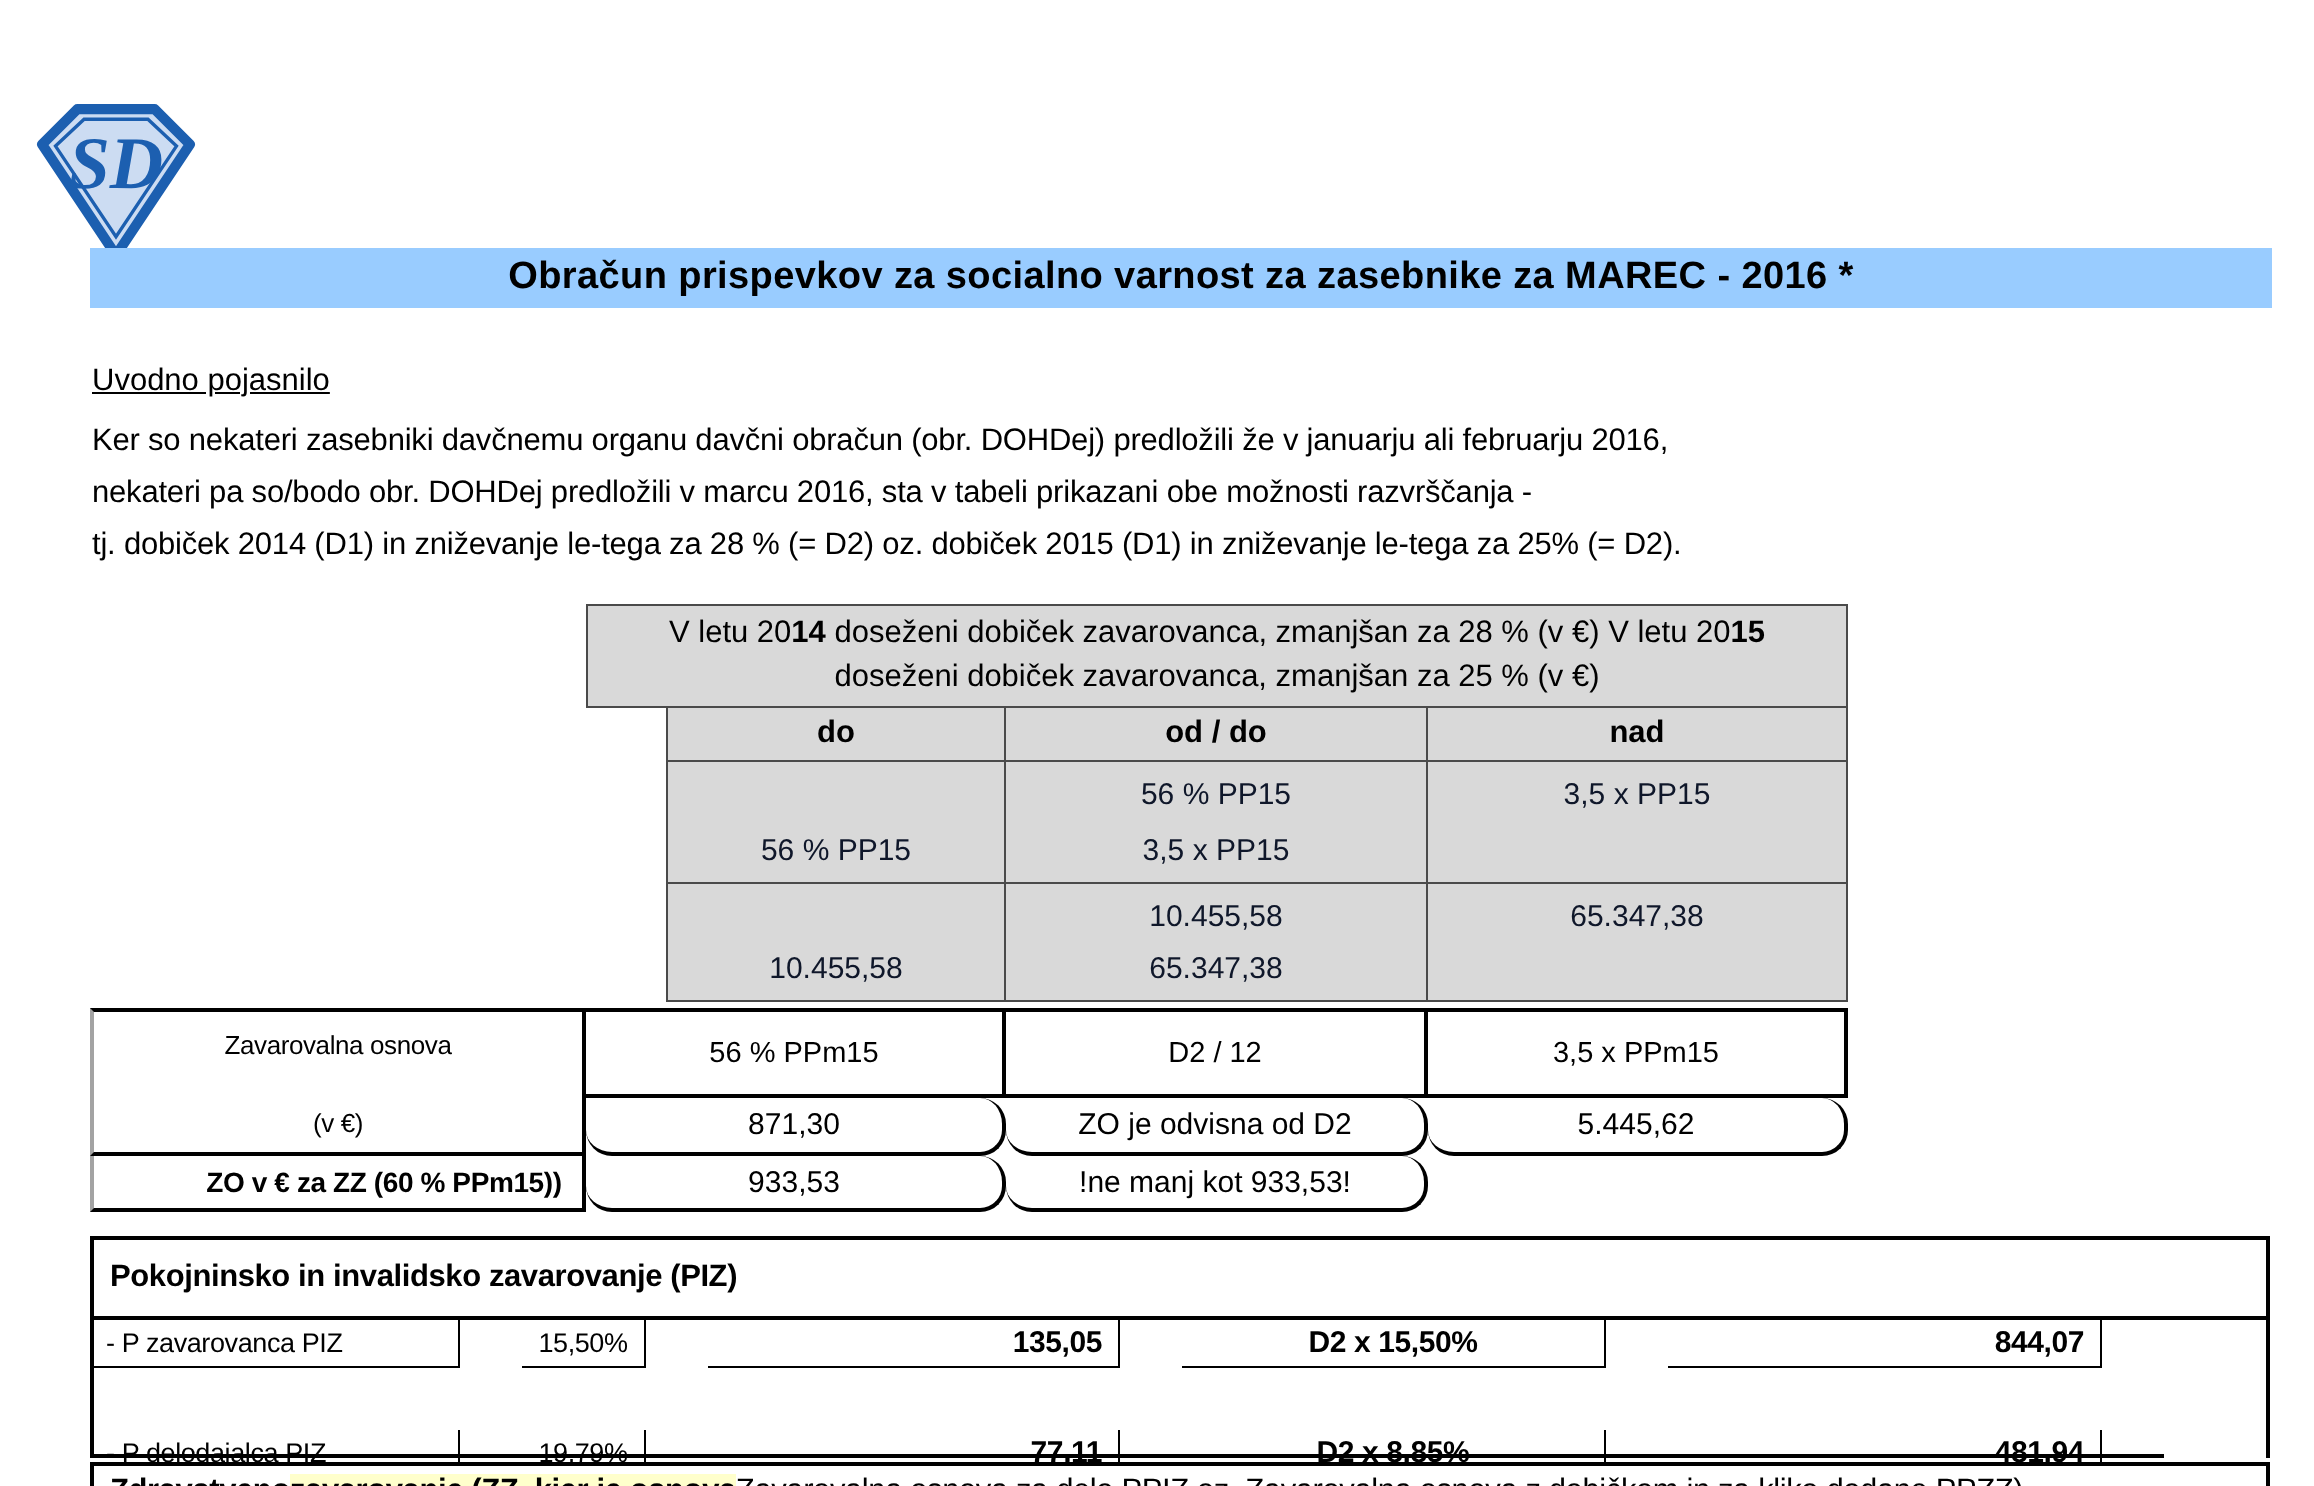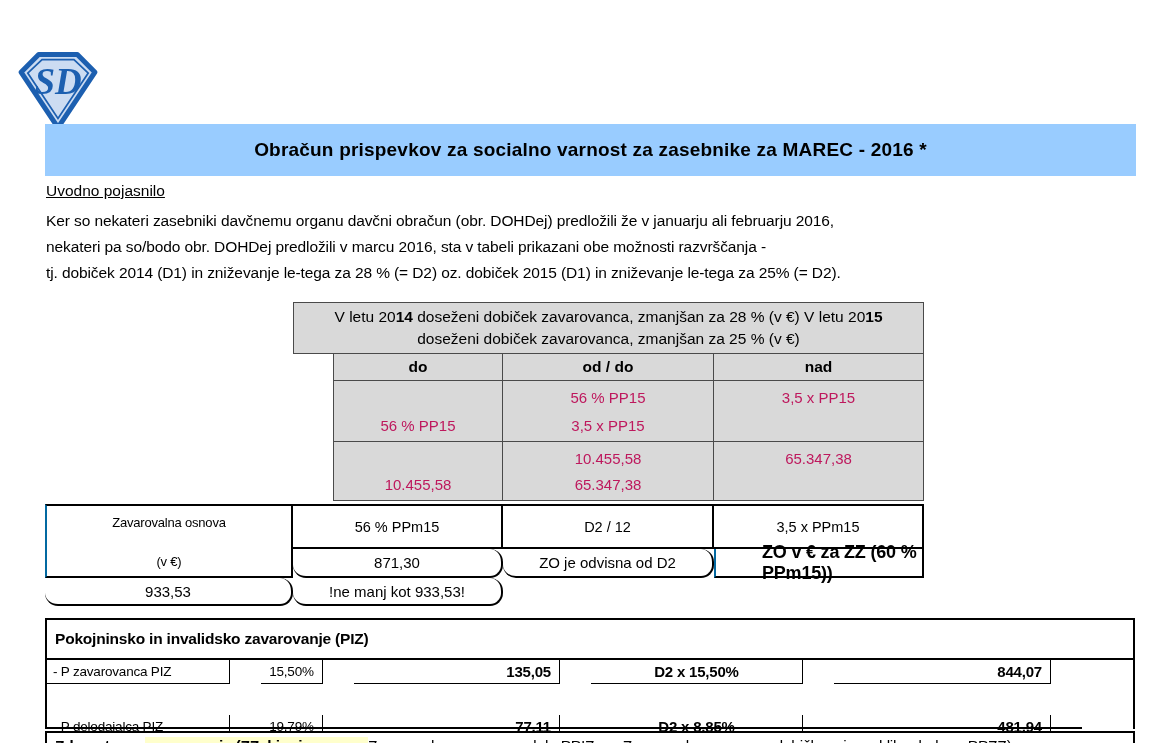--- a/index.html
+++ b/index.html
@@ -5,57 +5,57 @@
   * { margin:0; padding:0; box-sizing:border-box; }
   html,body { width:1157px; height:743px; }
   body { font-family:"Liberation Sans", sans-serif; background:#ffffff; position:relative;
          overflow:hidden; color:#000; }
   .abs { position:absolute; }
 
   
   .logo { left:16px; top:44px; width:84px; height:90px; }
 
   
-  .titlebar { left:45px; top:124px; width:1091px; height:52px; background:#99ccff;
+  .titlebar { left:45px; top:124px; width:1091px; height:30px; background:#99ccff;
               display:flex; align-items:center; justify-content:center;
               font-size:19px; font-weight:bold; letter-spacing:.2px; }
 
   
   .intro-heading { left:46px; top:182px; font-size:15.5px; font-weight:normal;
                    text-decoration:underline; }
   .pline { left:46px; width:1100px; font-size:15.5px; letter-spacing:-0.1px; }
   .p1 { top:212px; } .p2 { top:238px; } .p3 { top:264px; }
 
   
   .rt { left:293px; top:302px; width:631px; display:grid;
         grid-template-columns:210px 211px 210px; grid-template-rows:52px 27px 61px 59px;
         font-size:15px; }
   .rt-c { background:#d9d9d9; border-right:1px solid #4a4a4a; border-bottom:1px solid #4a4a4a;
           display:flex; align-items:center; justify-content:center; }
   .rt-first-col { border-left:1px solid #4a4a4a;margin-left:40px; }
   .rt-title { grid-column:1/4; border-top:1px solid #4a4a4a; border-left:1px solid #4a4a4a;
               font-size:15.5px; text-align:center; padding:2px 10px; line-height:1.45;
               display:flex; align-items:center; justify-content:center; }
   .rt-head { font-weight:bold; font-size:15.5px; }
-  .rt-gray { color:#be185d; }
+  .rt-gray { color:#0f172a; }
   .rt-bottom { align-items:flex-end; padding-bottom:7px; }
   .rt-top { align-items:flex-start; padding-top:8px; }
   .rt-stack { flex-direction:column; justify-content:space-between; padding:8px 0 7px 0; }
 
   
   .ot { left:45px; top:504px; display:grid;
         grid-template-columns:248px 210px 211px 210px; grid-template-rows:45px 29px 28px; }
   .ot-c { background:#fff; border-right:2px solid #000; border-bottom:2px solid #000;
           display:flex; align-items:center; justify-content:center; font-size:14.5px; }
-  .ot-left { border-left:2px solid #0369a1;gap:12px; }
+  .ot-left { border-left:2px solid #a3a3a3;gap:12px; }
   .ot-top { border-top:2px solid #000; }
   .ot-label { grid-row:1/3; flex-direction:column; justify-content:space-between;
               padding:9px 0 7px 0; font-size:13px; letter-spacing:-0.2px; }
   .ot-bold { font-weight:normal; font-size:15px;border-radius:13px; }
-  .ot-small-bold { font-weight:bold; font-size:18px; letter-spacing:-0.2px;padding-left:46px; }
+  .ot-small-bold { font-weight:bold; font-size:14px; letter-spacing:-0.2px;padding-left:46px; }
   .ot-empty { background:transparent; border:none; }
 
   
   .piz { left:45px; top:618px; width:1090px; height:111px; border:2px solid #000;
          background:#fff; }
   .piz-title { height:40px; border-bottom:2px solid #000; display:flex; align-items:center;
                padding-left:8px; font-weight:bold; font-size:15.5px; letter-spacing:-0.2px; }
   .piz-grid { display:grid; grid-template-columns:183px 62px 206px 212px 217px 1fr;
               grid-template-rows:24px 24px 29px;gap:31px; }
   .pz-c { border-right:1px solid #000; border-bottom:1px solid #000; display:flex;
@@ -128,20 +128,21 @@
   <div class="ot-c ot-label ot-left ot-top">
     <span>Zavarovalna osnova</span>
     <span>(v €)</span>
   </div>
   <div class="ot-c ot-top">56 % PPm15</div>
   <div class="ot-c ot-top">D2 / 12</div>
   <div class="ot-c ot-top">3,5 x PPm15</div>
 
   <div class="ot-c ot-bold">871,30</div>
   <div class="ot-c ot-bold">ZO je odvisna od D2</div>
+  <div class="ot-c ot-bold">5.445,62</div>
 
   <div class="ot-c ot-small-bold ot-left">ZO v € za ZZ (60 % PPm15))</div>
   <div class="ot-c ot-bold">933,53</div>
   <div class="ot-c ot-bold">!ne manj kot 933,53!</div>
   <div class="ot-empty"></div>
 </div>
 
 <div class="abs piz">
   <div class="piz-title">Pokojninsko in invalidsko zavarovanje (PIZ)</div>
   <div class="piz-grid">

